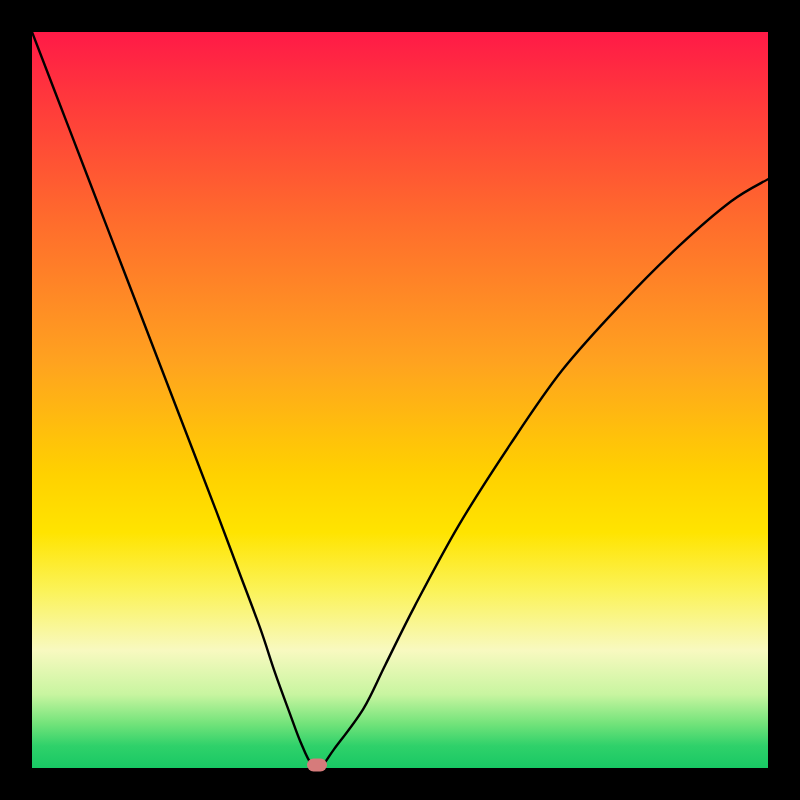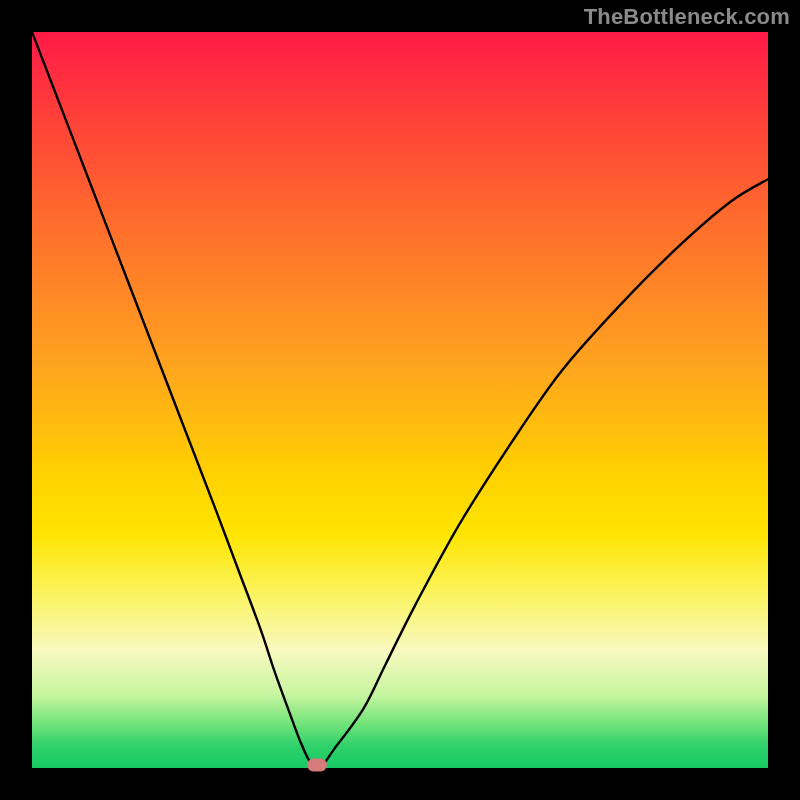--- a/index.html
+++ b/index.html
@@ -67,21 +67,20 @@
     font-size: 22px;
     font-weight: bold;
     color: #8a8a8a;
     letter-spacing: 0.2px;
   }
 </style>
 </head>
 <body>
 
 <div class="frame">
-  <div class="watermark">TheBottleneck.com</div>
   <div class="plot-area">
     <div class="gradient-bg"></div>
     <svg class="curve-svg" viewBox="0 0 736 736" preserveAspectRatio="none">
       <path id="curve-path" fill="none" stroke="#000" stroke-width="2.4" stroke-linejoin="round" stroke-linecap="round" d="M 0.00 0.00 C 6.13 15.95, 24.53 63.79, 36.80 95.68 C 49.07 127.57, 61.33 159.47, 73.60 191.36 C 85.87 223.25, 98.13 255.15, 110.40 287.04 C 122.67 318.93, 134.93 350.83, 147.20 382.72 C 159.47 414.61, 174.19 452.64, 184.00 478.40 C 193.81 504.16, 198.72 517.65, 206.08 537.28 C 213.44 556.91, 222.03 578.99, 228.16 596.16 C 234.29 613.33, 237.97 626.21, 242.88 640.32 C 247.79 654.43, 253.31 669.15, 257.60 680.80 C 261.89 692.45, 264.96 701.65, 268.64 710.24 C 272.32 718.83, 276.00 728.64, 279.68 732.32 C 283.36 736.00, 287.04 734.77, 290.72 732.32 C 294.40 729.87, 295.01 726.80, 301.76 717.60 C 308.51 708.40, 322.61 691.23, 331.20 677.12 C 339.79 663.01, 344.69 650.13, 353.28 632.96 C 361.87 615.79, 370.45 597.39, 382.72 574.08 C 394.99 550.77, 410.93 520.11, 426.88 493.12 C 442.83 466.13, 461.23 437.92, 478.40 412.16 C 495.57 386.40, 511.52 361.87, 529.92 338.56 C 548.32 315.25, 569.17 293.17, 588.80 272.32 C 608.43 251.47, 629.28 230.61, 647.68 213.44 C 666.08 196.27, 684.48 180.32, 699.20 169.28 C 713.92 158.24, 729.87 150.88, 736.00 147.20"></path>
     </svg>
     <div id="marker" class="marker" style="left: 284.832px; top: 733.056px;"></div>
   </div>
 </div>
 
 </body></html>

